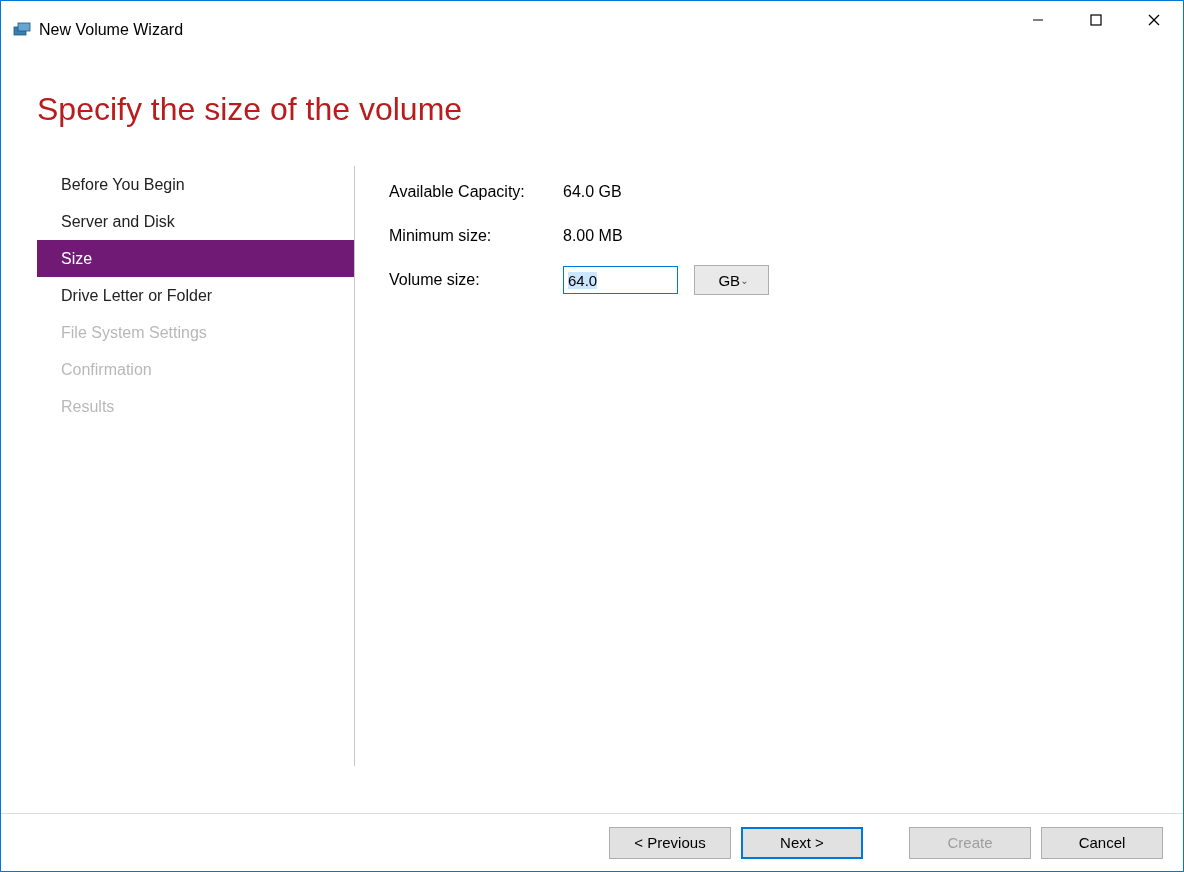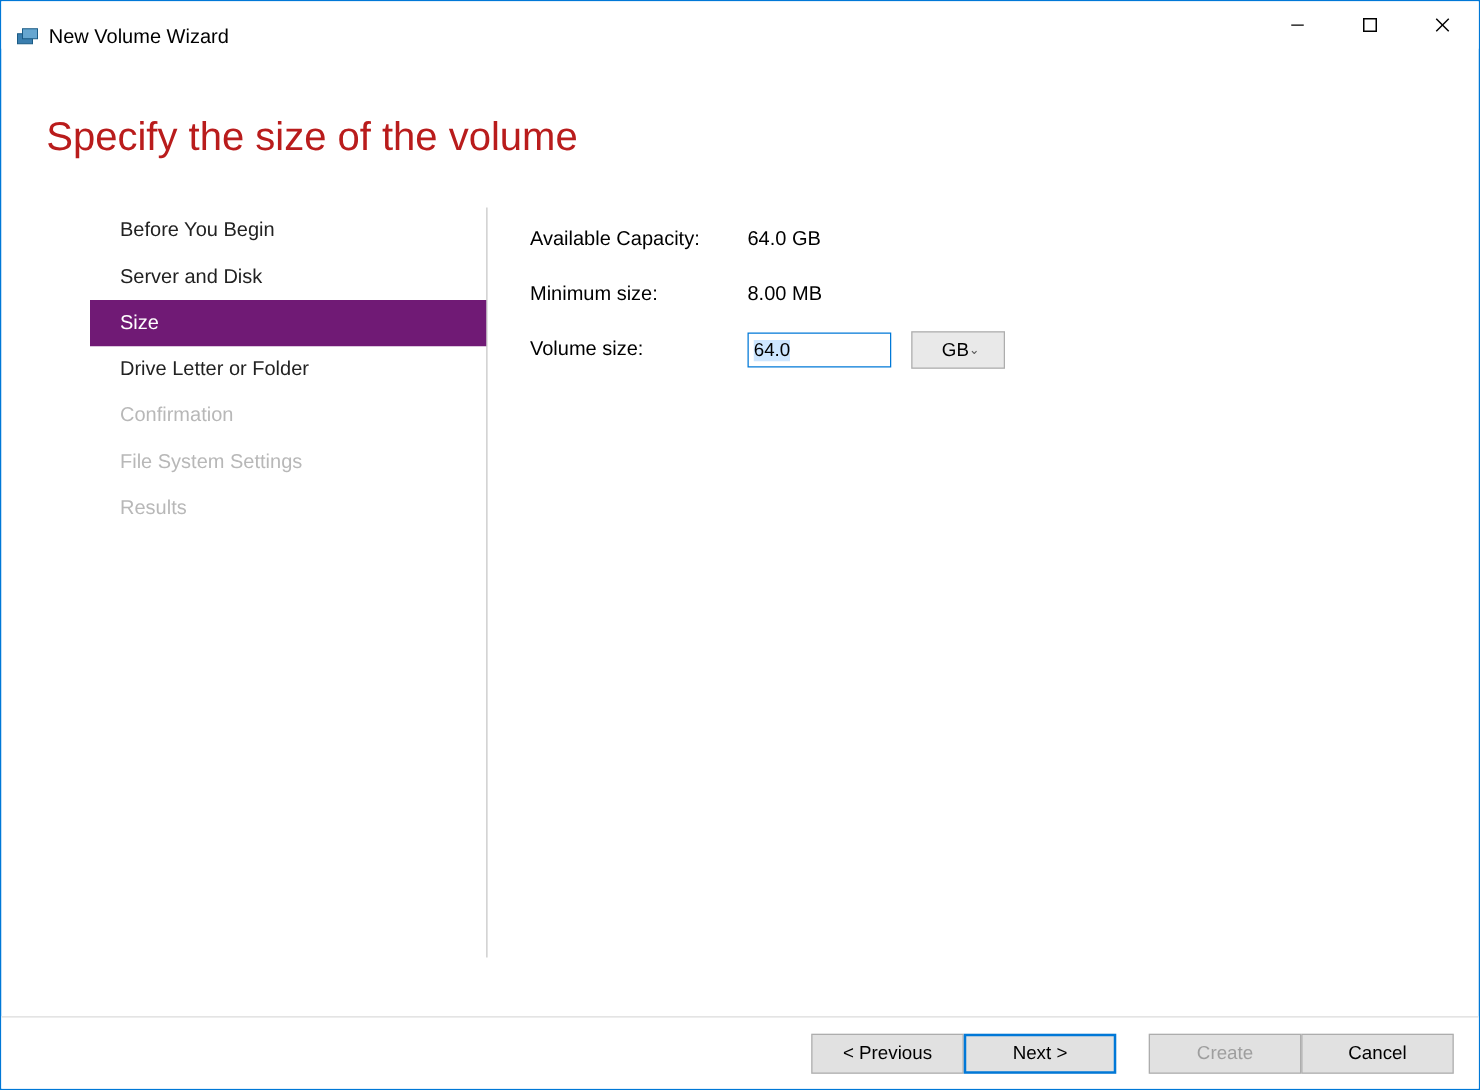--- a/index.html
+++ b/index.html
@@ -57,21 +57,20 @@
     .body-area {
       display: flex;
       margin-top: 38px;
     }
     .sidebar {
       width: 354px;
       padding-left: 36px;
       padding-right: 0;
       border-right: 1px solid #c6c6c6;
       min-height: 600px;
-      margin-left: 35px;
     }
     .sidebar ul { list-style: none; }
     .sidebar li {
       height: 37px;
       line-height: 37px;
       font-size: 16px;
       padding-left: 24px;
       color: #222;
       cursor: pointer;
     }
@@ -137,20 +136,21 @@
     }
     .footer {
       position: absolute;
       left: 0; right: 0; bottom: 0;
       height: 58px;
       border-top: 1px solid #dcdcdc;
       display: flex;
       align-items: center;
       justify-content: flex-end;
       padding-right: 20px;
+      gap: 10px;
       background: #fff;
     }
     .footer button {
       width: 122px;
       height: 32px;
       font-size: 15px;
       font-family: inherit;
       cursor: pointer;
       border: 1px solid #adadad;
       background: #e1e1e1;
@@ -200,22 +200,22 @@
   <h1>Specify the size of the volume</h1>
 </div>
 
 <div class="body-area">
   <nav class="sidebar">
     <ul>
       <li>Before You Begin</li>
       <li>Server and Disk</li>
       <li class="active">Size</li>
       <li>Drive Letter or Folder</li>
+      <li class="disabled">File System Settings</li>
       <li class="disabled">Confirmation</li>
-      <li class="disabled">File System Settings</li>
       <li class="disabled">Results</li>
     </ul>
   </nav>
 
   <div class="content">
     <div class="kv-row">
       <span class="kv-label">Available Capacity:</span>
       <span class="kv-value">64.0 GB</span>
     </div>
     <div class="kv-row">

